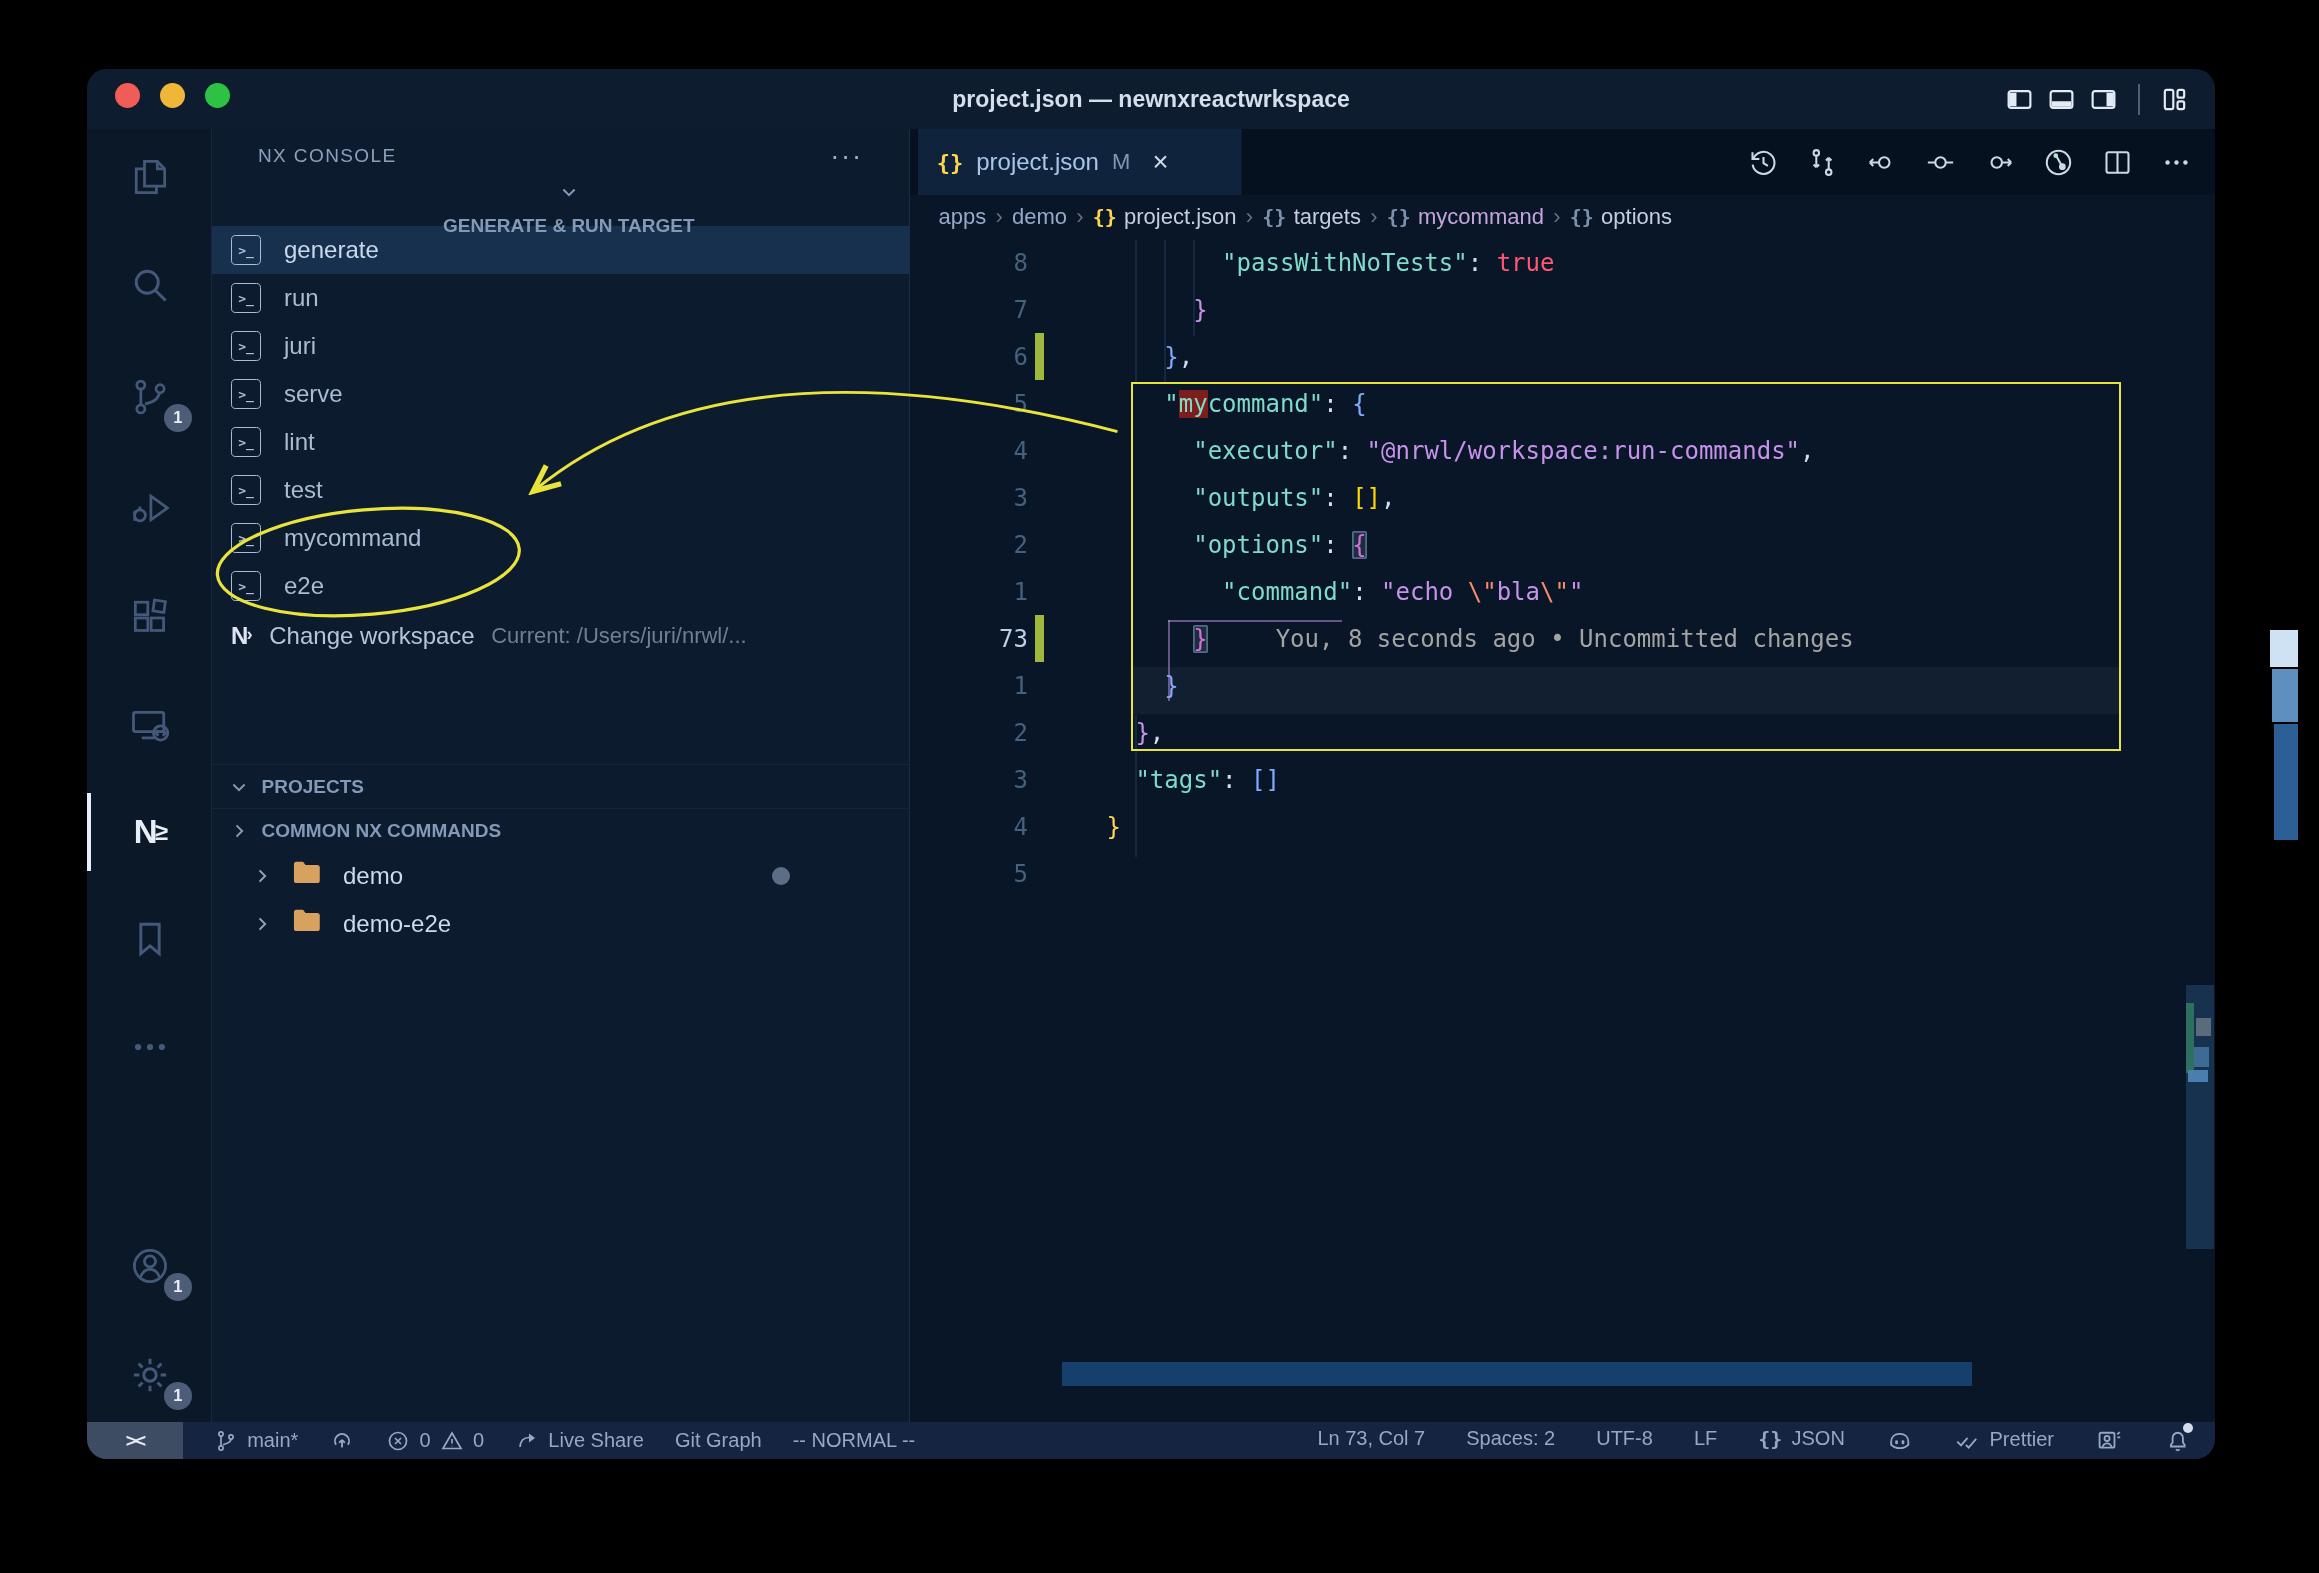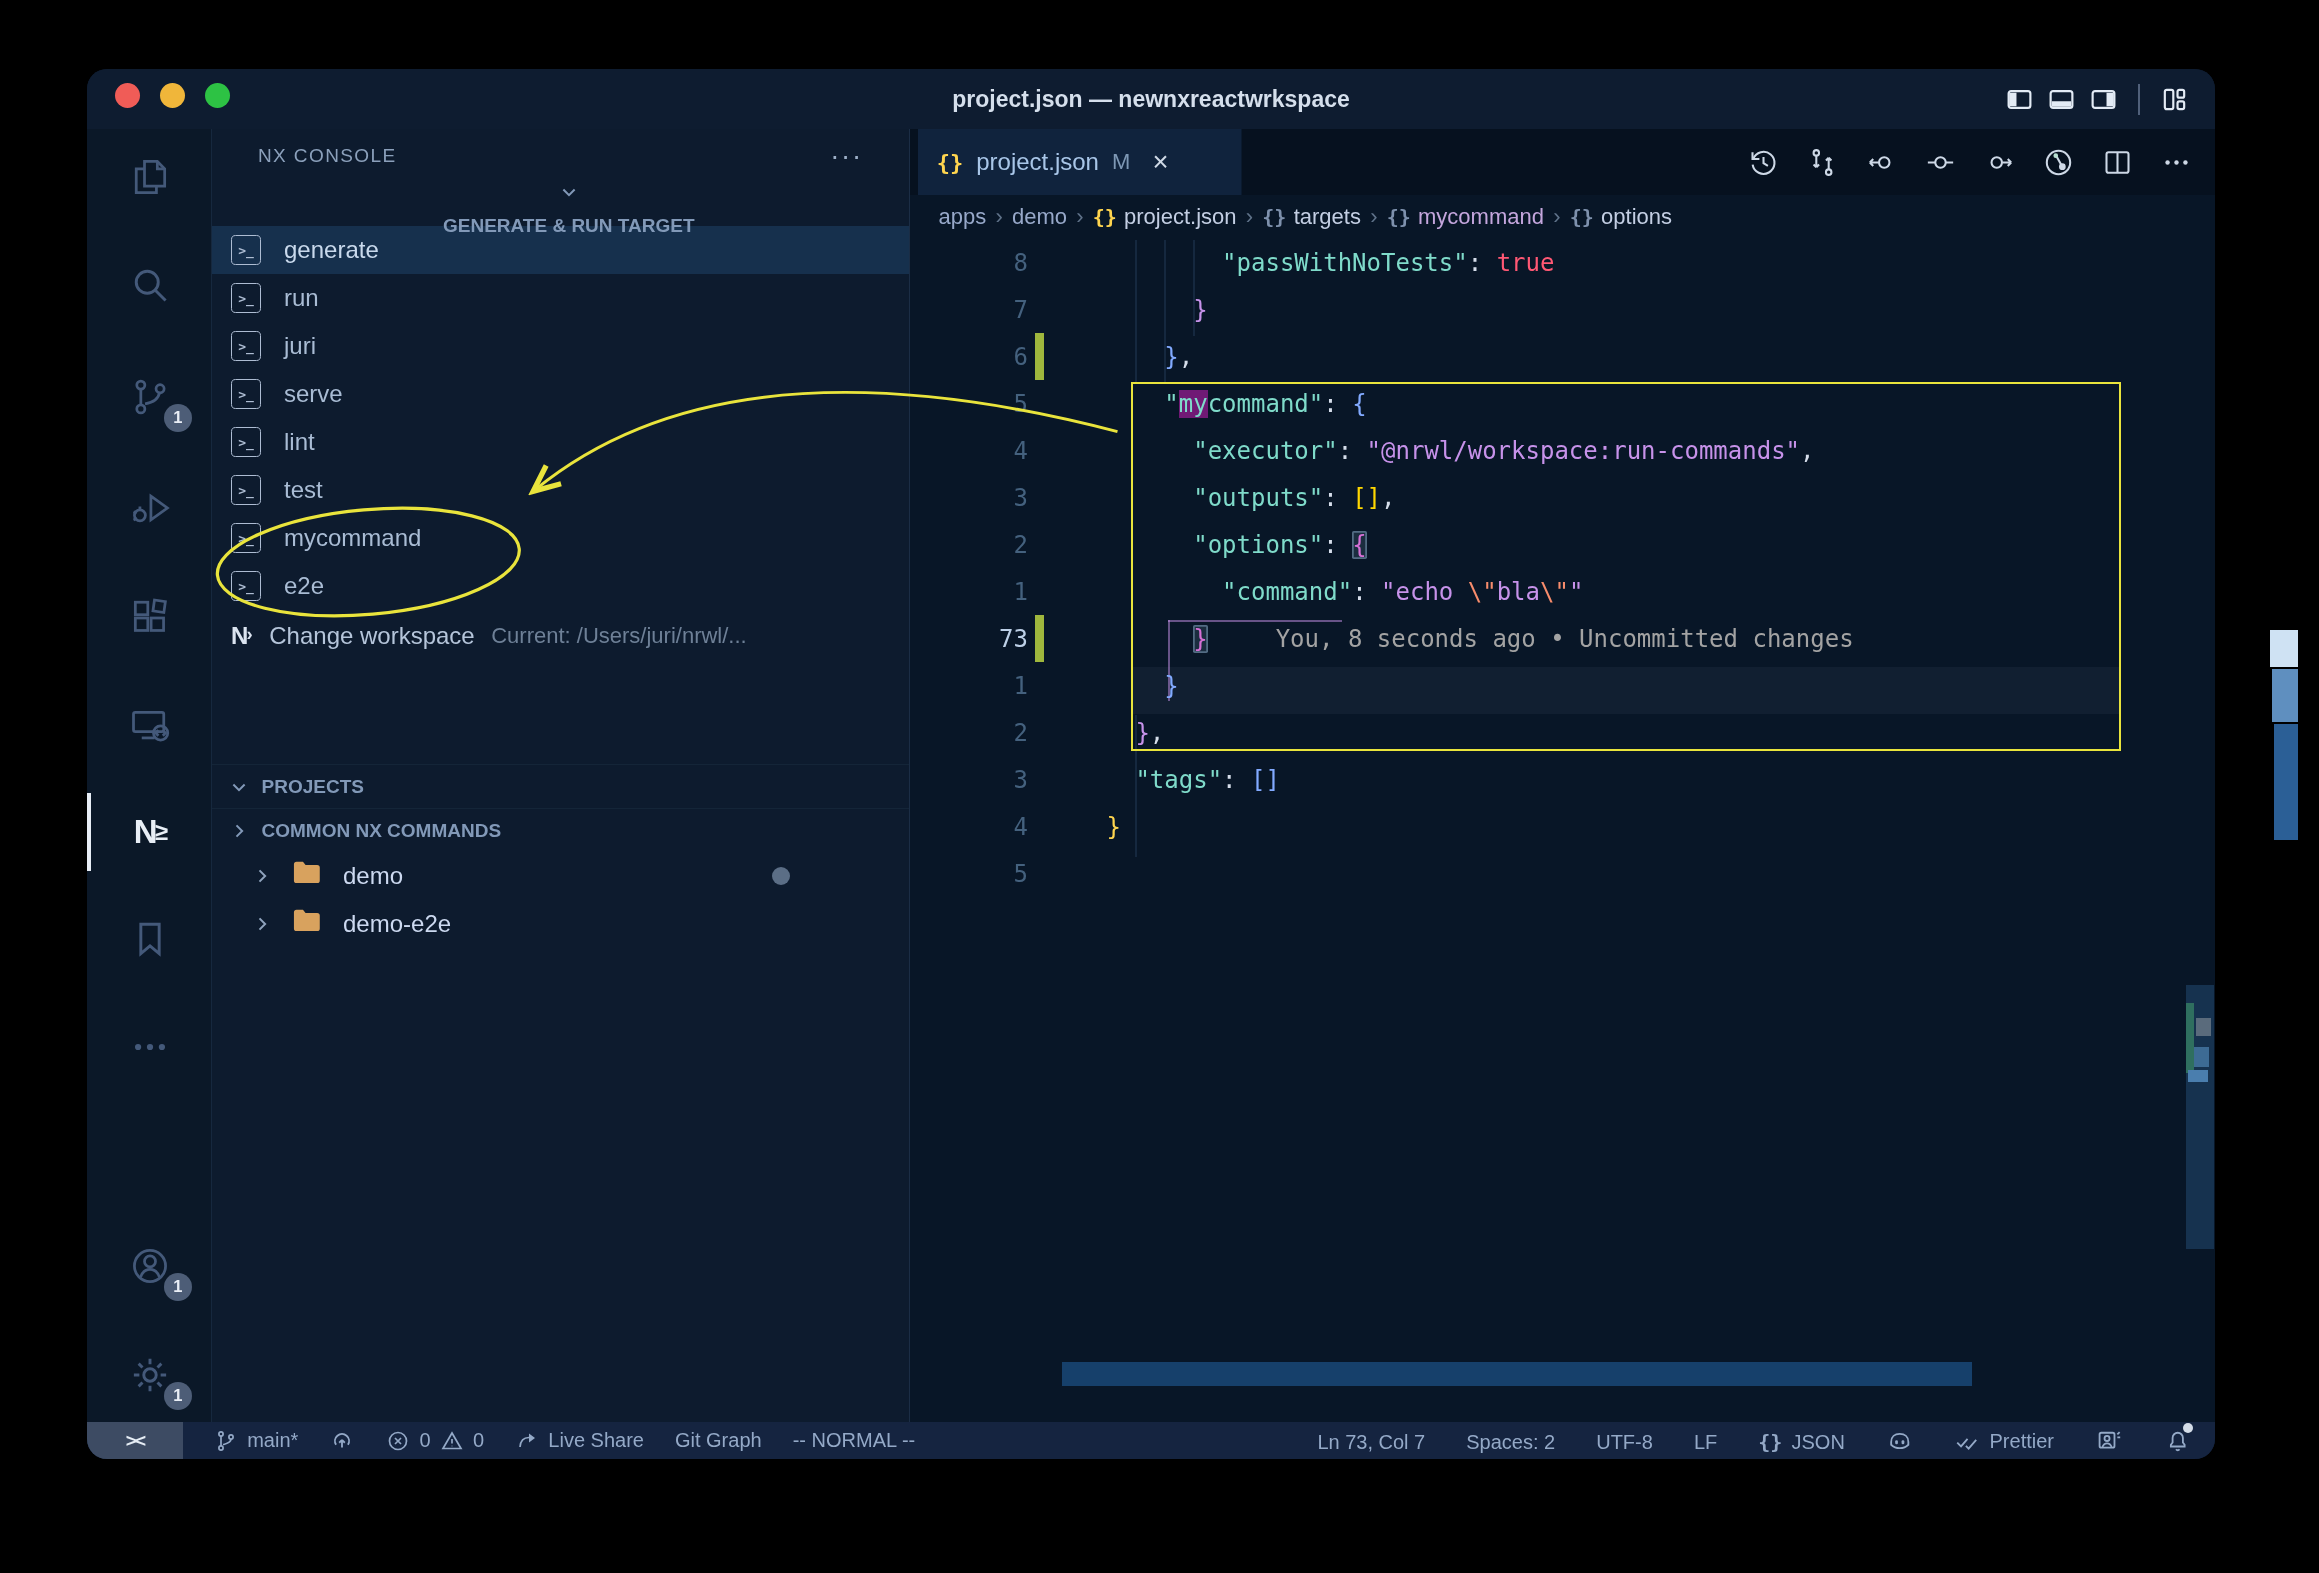--- a/index.html
+++ b/index.html
@@ -98,21 +98,21 @@
     border:2.8px solid #e9e43c; pointer-events:none; }
 
   .vscroll-thumb { position:absolute; left:1276px; top:746px; width:27.5px; height:264px; background:#16324f; }
   .ov-mark { position:absolute; }
   .hscroll { position:absolute; left:152px; top:1123px; width:910px; height:24px; background:#16406b; }
 
   
   .statusbar { position:absolute; left:0; right:0; bottom:0; height:37px; background:#152440;
     display:flex; align-items:center; font-size:20px; color:#94a9c7; }
   .sb-left { display:flex; align-items:center; gap:31px; }
-  .sb-right { margin-left:auto; display:flex; align-items:flex-end; gap:41px; padding-right:24px; }
+  .sb-right { margin-left:auto; display:flex; align-items:flex-start; gap:41px; padding-right:24px; }
   .sb-item { display:flex; align-items:center; gap:9.2px; cursor:pointer; white-space:nowrap; }
   .sb-item svg { display:block; }
   .remote-box { width:96px; height:37px; background:#3d4b63; color:#e6edf5; display:flex; align-items:center;
     justify-content:center; font-weight:bold; font-size:19px; letter-spacing:-1.8px; cursor:pointer; }
   .braces-sb { font-family:"DejaVu Sans Mono", monospace; font-weight:bold; }
   .bell-wrap { position:relative; }
   .bell-dot { position:absolute; right:-1.8px; top:-3.7px; width:10px; height:10px; border-radius:50%; background:#d5dde8; }
 
   
   .annos { position:absolute; inset:0; pointer-events:none; z-index:60; }
@@ -504,21 +504,21 @@
                 <span class="codetext"><span style="color: rgb(199, 146, 234);">      }</span></span>
               </div>
               <div class="code-row">
                 <span class="gutter">6</span>
                 <span class="gutter-bar on"></span>
                 <span class="codetext"><span style="color: rgb(130, 170, 255);">    }</span><span style="color: rgb(214, 222, 235);">,</span></span>
               </div>
               <div class="code-row">
                 <span class="gutter">5</span>
                 <span class="gutter-bar"></span>
-                <span class="codetext"><span style="color: rgb(127, 219, 202);">    "</span><span style="color: rgb(127, 219, 202); background: #701a75;">my</span><span style="color: rgb(127, 219, 202);">command"</span><span style="color: rgb(214, 222, 235);">: </span><span style="color: rgb(130, 170, 255);">{</span></span>
+                <span class="codetext"><span style="color: rgb(127, 219, 202);">    "</span><span style="color: rgb(127, 219, 202); background: #7f1d1d;">my</span><span style="color: rgb(127, 219, 202);">command"</span><span style="color: rgb(214, 222, 235);">: </span><span style="color: rgb(130, 170, 255);">{</span></span>
               </div>
               <div class="code-row">
                 <span class="gutter">4</span>
                 <span class="gutter-bar"></span>
                 <span class="codetext"><span style="color: rgb(127, 219, 202);">      "executor"</span><span style="color: rgb(214, 222, 235);">: </span><span style="color: rgb(199, 146, 234);">"@nrwl/workspace:run-commands"</span><span style="color: rgb(214, 222, 235);">,</span></span>
               </div>
               <div class="code-row">
                 <span class="gutter">3</span>
                 <span class="gutter-bar"></span>
                 <span class="codetext"><span style="color: rgb(127, 219, 202);">      "outputs"</span><span style="color: rgb(214, 222, 235);">: </span><span style="color: rgb(255, 215, 0);">[]</span><span style="color: rgb(214, 222, 235);">,</span></span>

